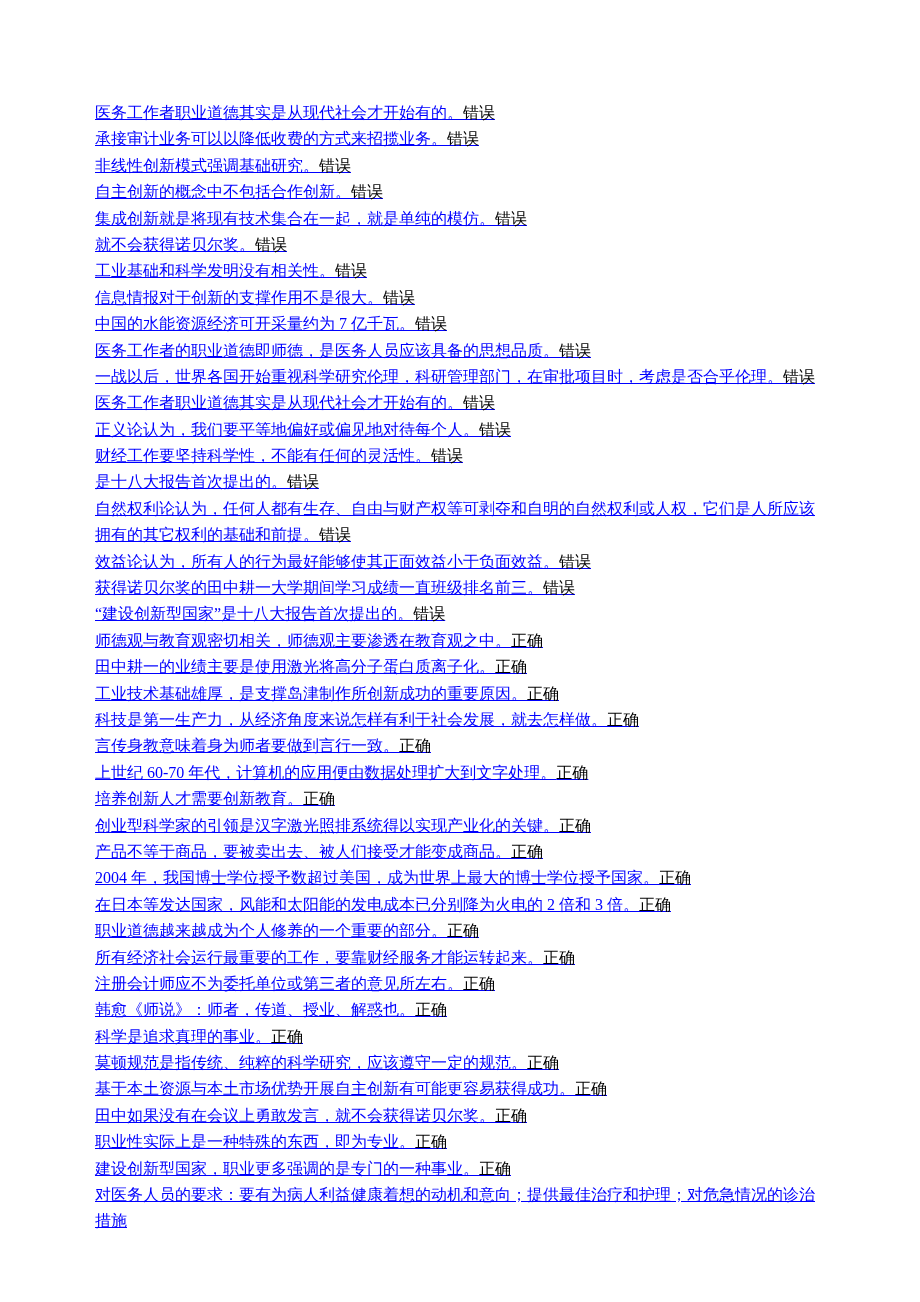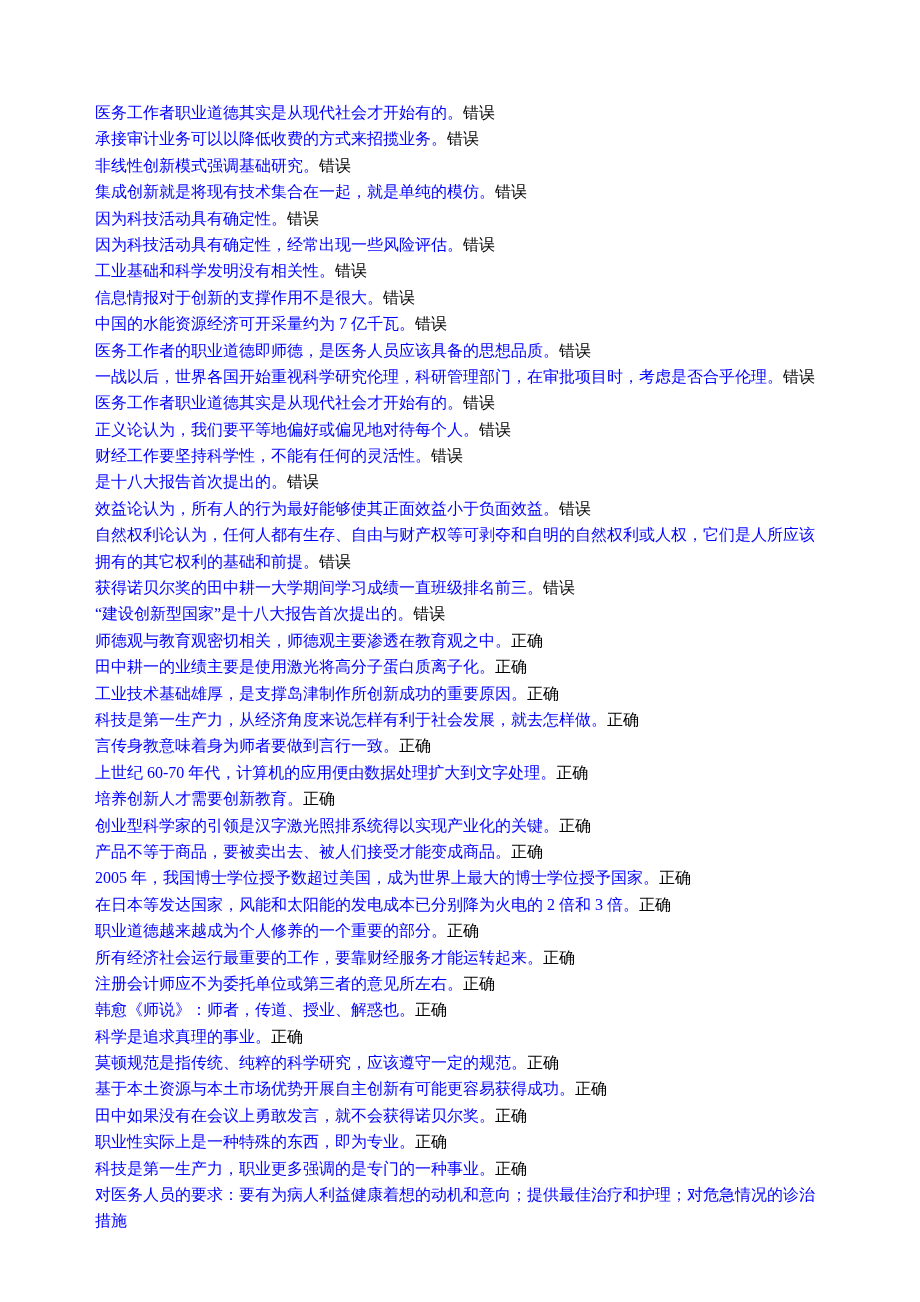--- a/index.html
+++ b/index.html
@@ -12,66 +12,67 @@
       font-size: 16px;
       line-height: 1.65;
       background: #ffffff;
       padding: 100px 95px 60px 95px;
       color: #0000ff;
       width: 920px;
     }
     .statement-line {
       margin: 0;
       display: block;
+      text-decoration: underline;
     }
     .statement-text {
       color: #0000ff;
     }
     .answer {
       color: #000000;
     }
   </style>
 </head>
 <body>
 
 <div id="content">
     <div class="statement-line"><span class="statement-text">医务工作者职业道德其实是从现代社会才开始有的。</span><span class="answer">错误</span></div>
     <div class="statement-line"><span class="statement-text">承接审计业务可以以降低收费的方式来招揽业务。</span><span class="answer">错误</span></div>
     <div class="statement-line"><span class="statement-text">非线性创新模式强调基础研究。</span><span class="answer">错误</span></div>
+    <div class="statement-line"><span class="statement-text">自主创新的概念中不包括合作创新。</span><span class="answer">错误</span></div>
     <div class="statement-line"><span class="statement-text">集成创新就是将现有技术集合在一起，就是单纯的模仿。</span><span class="answer">错误</span></div>
-    <div class="statement-line"><span class="statement-text">因为科技活动具有确定性。</span><span class="answer">错误</span></div>
-    <div class="statement-line"><span class="statement-text">因为科技活动具有确定性，经常出现一些风险评估。</span><span class="answer">错误</span></div>
+    <div class="statement-line"><span class="statement-text">就不会获得诺贝尔奖。</span><span class="answer">错误</span></div>
     <div class="statement-line"><span class="statement-text">工业基础和科学发明没有相关性。</span><span class="answer">错误</span></div>
     <div class="statement-line"><span class="statement-text">信息情报对于创新的支撑作用不是很大。</span><span class="answer">错误</span></div>
     <div class="statement-line"><span class="statement-text">中国的水能资源经济可开采量约为 7 亿千瓦。</span><span class="answer">错误</span></div>
     <div class="statement-line"><span class="statement-text">医务工作者的职业道德即师德，是医务人员应该具备的思想品质。</span><span class="answer">错误</span></div>
     <div class="statement-line"><span class="statement-text">一战以后，世界各国开始重视科学研究伦理，科研管理部门，在审批项目时，考虑是否合乎伦理。</span><span class="answer">错误</span></div>
     <div class="statement-line"><span class="statement-text">医务工作者职业道德其实是从现代社会才开始有的。</span><span class="answer">错误</span></div>
     <div class="statement-line"><span class="statement-text">正义论认为，我们要平等地偏好或偏见地对待每个人。</span><span class="answer">错误</span></div>
     <div class="statement-line"><span class="statement-text">财经工作要坚持科学性，不能有任何的灵活性。</span><span class="answer">错误</span></div>
     <div class="statement-line"><span class="statement-text">是十八大报告首次提出的。</span><span class="answer">错误</span></div>
+    <div class="statement-line"><span class="statement-text">自然权利论认为，任何人都有生存、自由与财产权等可剥夺和自明的自然权利或人权，它们是人所应该拥有的其它权利的基础和前提。</span><span class="answer">错误</span></div>
     <div class="statement-line"><span class="statement-text">效益论认为，所有人的行为最好能够使其正面效益小于负面效益。</span><span class="answer">错误</span></div>
-    <div class="statement-line"><span class="statement-text">自然权利论认为，任何人都有生存、自由与财产权等可剥夺和自明的自然权利或人权，它们是人所应该拥有的其它权利的基础和前提。</span><span class="answer">错误</span></div>
     <div class="statement-line"><span class="statement-text">获得诺贝尔奖的田中耕一大学期间学习成绩一直班级排名前三。</span><span class="answer">错误</span></div>
     <div class="statement-line"><span class="statement-text">“建设创新型国家”是十八大报告首次提出的。</span><span class="answer">错误</span></div>
     <div class="statement-line"><span class="statement-text">师德观与教育观密切相关，师德观主要渗透在教育观之中。</span><span class="answer">正确</span></div>
     <div class="statement-line"><span class="statement-text">田中耕一的业绩主要是使用激光将高分子蛋白质离子化。</span><span class="answer">正确</span></div>
     <div class="statement-line"><span class="statement-text">工业技术基础雄厚，是支撑岛津制作所创新成功的重要原因。</span><span class="answer">正确</span></div>
     <div class="statement-line"><span class="statement-text">科技是第一生产力，从经济角度来说怎样有利于社会发展，就去怎样做。</span><span class="answer">正确</span></div>
     <div class="statement-line"><span class="statement-text">言传身教意味着身为师者要做到言行一致。</span><span class="answer">正确</span></div>
     <div class="statement-line"><span class="statement-text">上世纪 60-70 年代，计算机的应用便由数据处理扩大到文字处理。</span><span class="answer">正确</span></div>
     <div class="statement-line"><span class="statement-text">培养创新人才需要创新教育。</span><span class="answer">正确</span></div>
     <div class="statement-line"><span class="statement-text">创业型科学家的引领是汉字激光照排系统得以实现产业化的关键。</span><span class="answer">正确</span></div>
     <div class="statement-line"><span class="statement-text">产品不等于商品，要被卖出去、被人们接受才能变成商品。</span><span class="answer">正确</span></div>
-    <div class="statement-line"><span class="statement-text">2005 年，我国博士学位授予数超过美国，成为世界上最大的博士学位授予国家。</span><span class="answer">正确</span></div>
+    <div class="statement-line"><span class="statement-text">2004 年，我国博士学位授予数超过美国，成为世界上最大的博士学位授予国家。</span><span class="answer">正确</span></div>
     <div class="statement-line"><span class="statement-text">在日本等发达国家，风能和太阳能的发电成本已分别降为火电的 2 倍和 3 倍。</span><span class="answer">正确</span></div>
     <div class="statement-line"><span class="statement-text">职业道德越来越成为个人修养的一个重要的部分。</span><span class="answer">正确</span></div>
     <div class="statement-line"><span class="statement-text">所有经济社会运行最重要的工作，要靠财经服务才能运转起来。</span><span class="answer">正确</span></div>
     <div class="statement-line"><span class="statement-text">注册会计师应不为委托单位或第三者的意见所左右。</span><span class="answer">正确</span></div>
     <div class="statement-line"><span class="statement-text">韩愈《师说》：师者，传道、授业、解惑也。</span><span class="answer">正确</span></div>
     <div class="statement-line"><span class="statement-text">科学是追求真理的事业。</span><span class="answer">正确</span></div>
     <div class="statement-line"><span class="statement-text">莫顿规范是指传统、纯粹的科学研究，应该遵守一定的规范。</span><span class="answer">正确</span></div>
     <div class="statement-line"><span class="statement-text">基于本土资源与本土市场优势开展自主创新有可能更容易获得成功。</span><span class="answer">正确</span></div>
     <div class="statement-line"><span class="statement-text">田中如果没有在会议上勇敢发言，就不会获得诺贝尔奖。</span><span class="answer">正确</span></div>
     <div class="statement-line"><span class="statement-text">职业性实际上是一种特殊的东西，即为专业。</span><span class="answer">正确</span></div>
-    <div class="statement-line"><span class="statement-text">科技是第一生产力，职业更多强调的是专门的一种事业。</span><span class="answer">正确</span></div>
+    <div class="statement-line"><span class="statement-text">建设创新型国家，职业更多强调的是专门的一种事业。</span><span class="answer">正确</span></div>
     <div class="statement-line"><span class="statement-text">对医务人员的要求：要有为病人利益健康着想的动机和意向；提供最佳治疗和护理；对危急情况的诊治措施</span></div>
   </div>
 
 </body></html>

